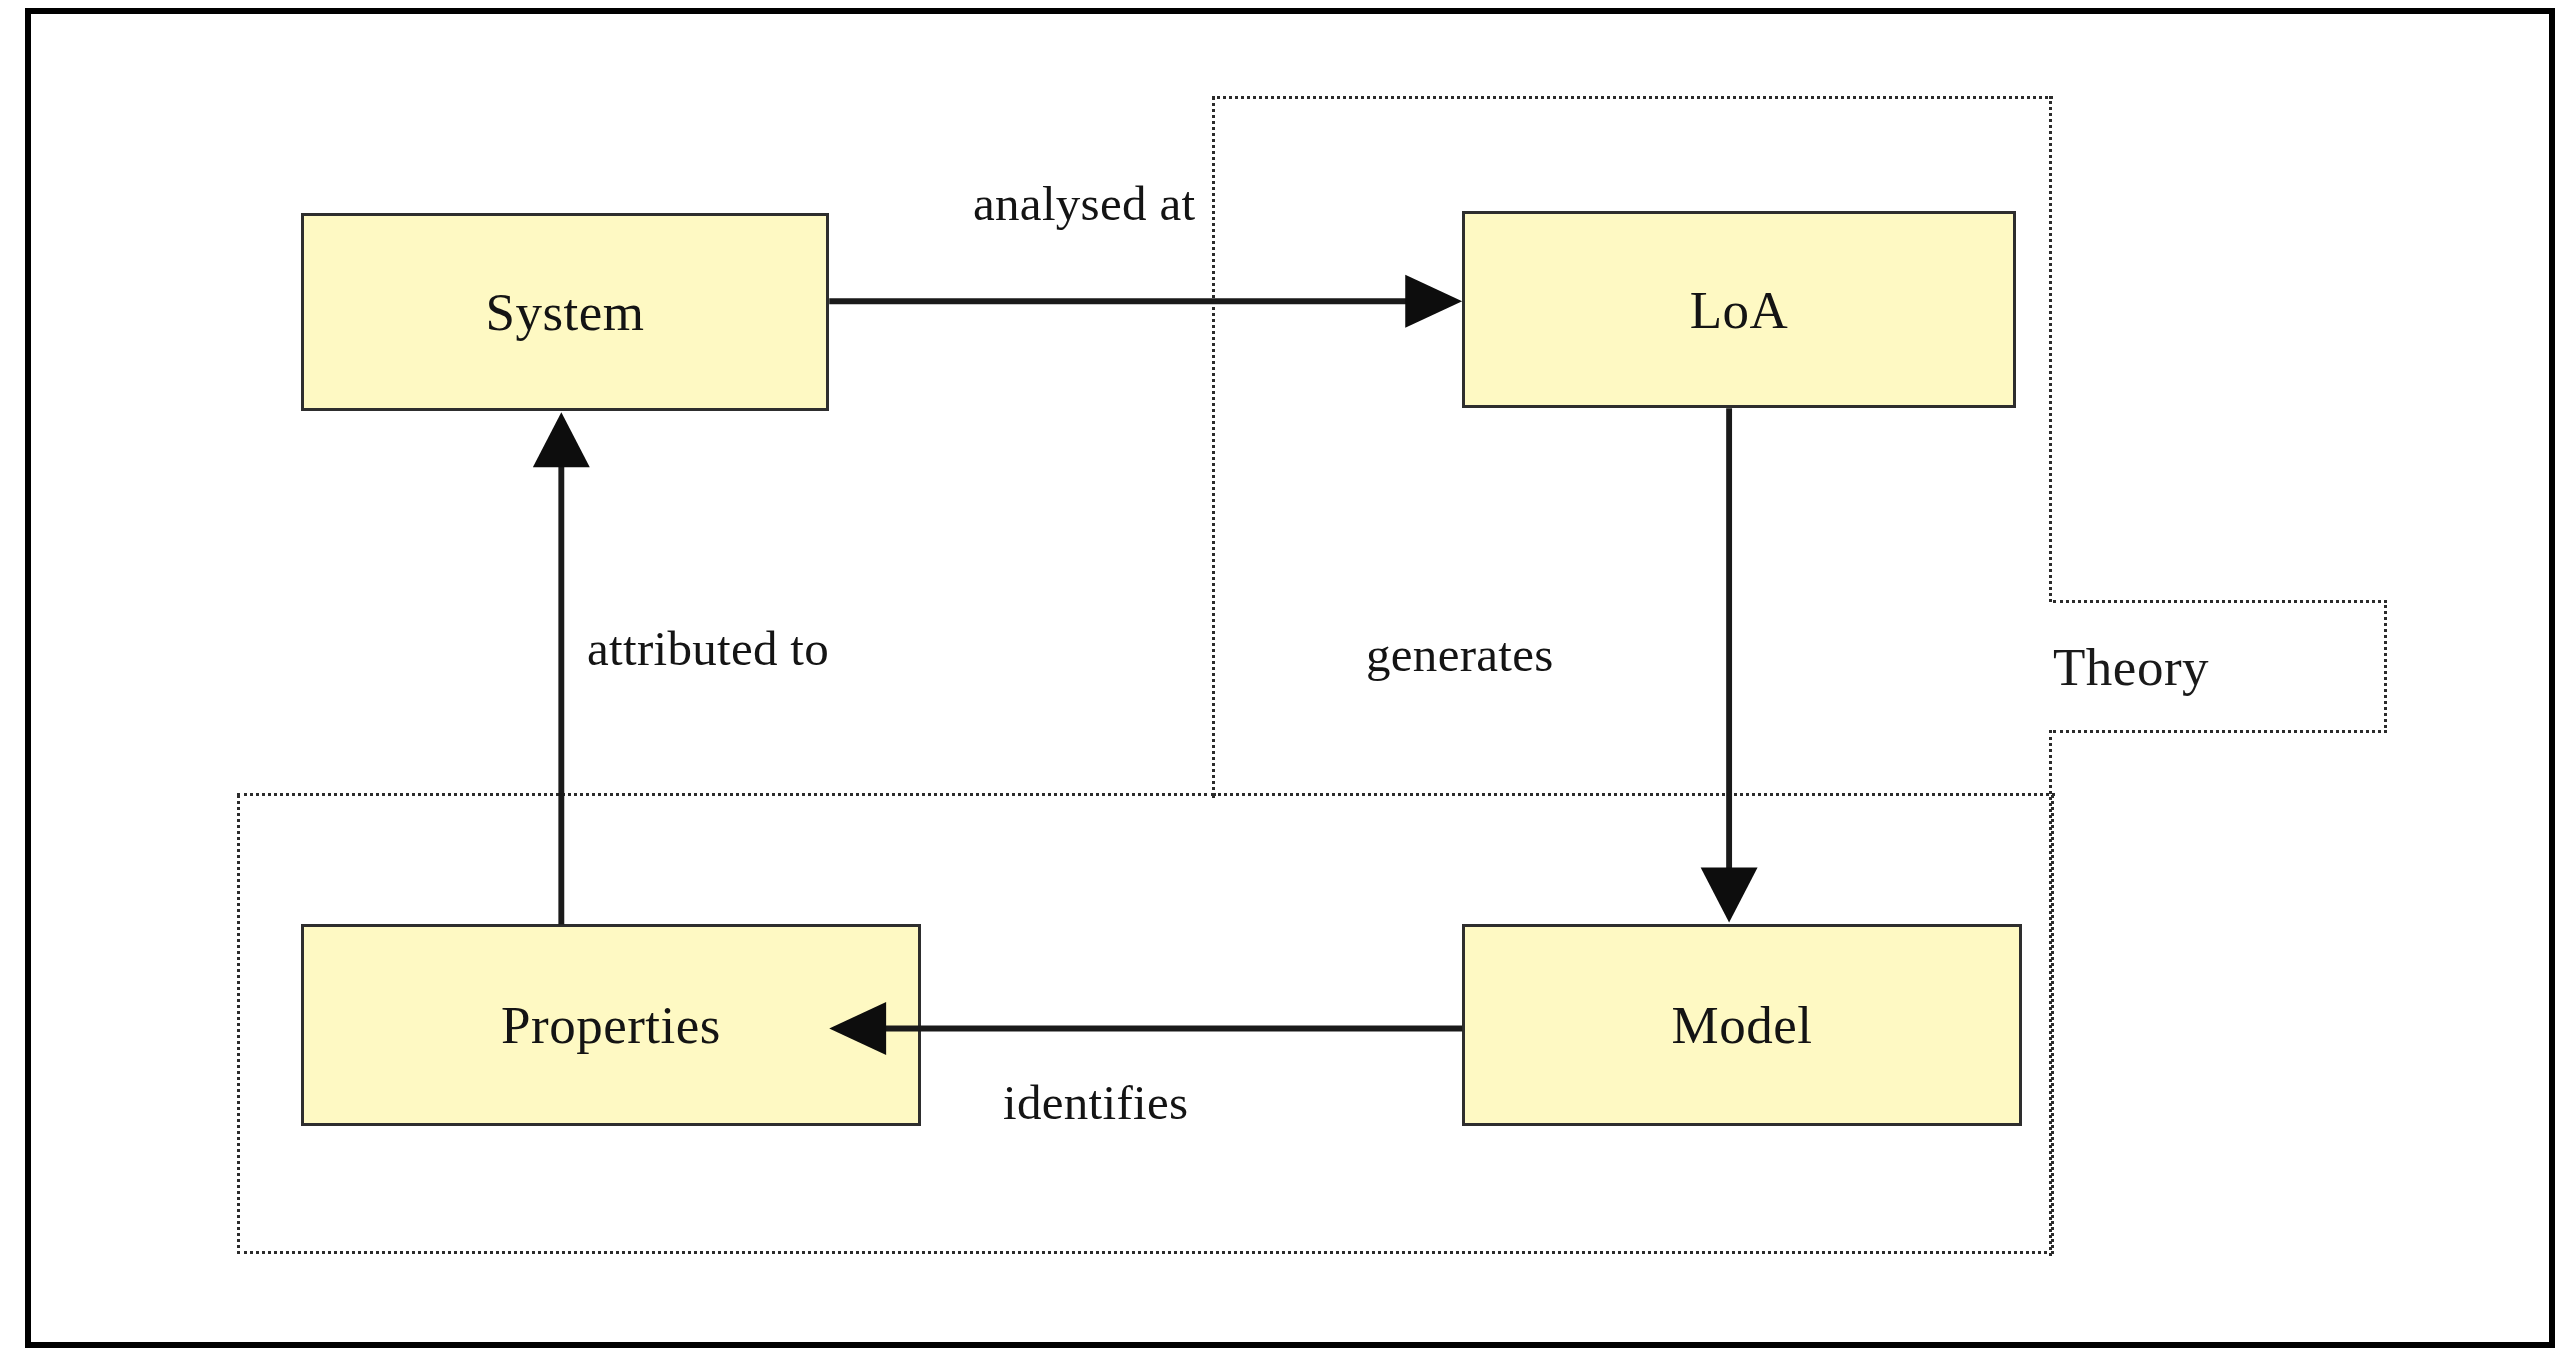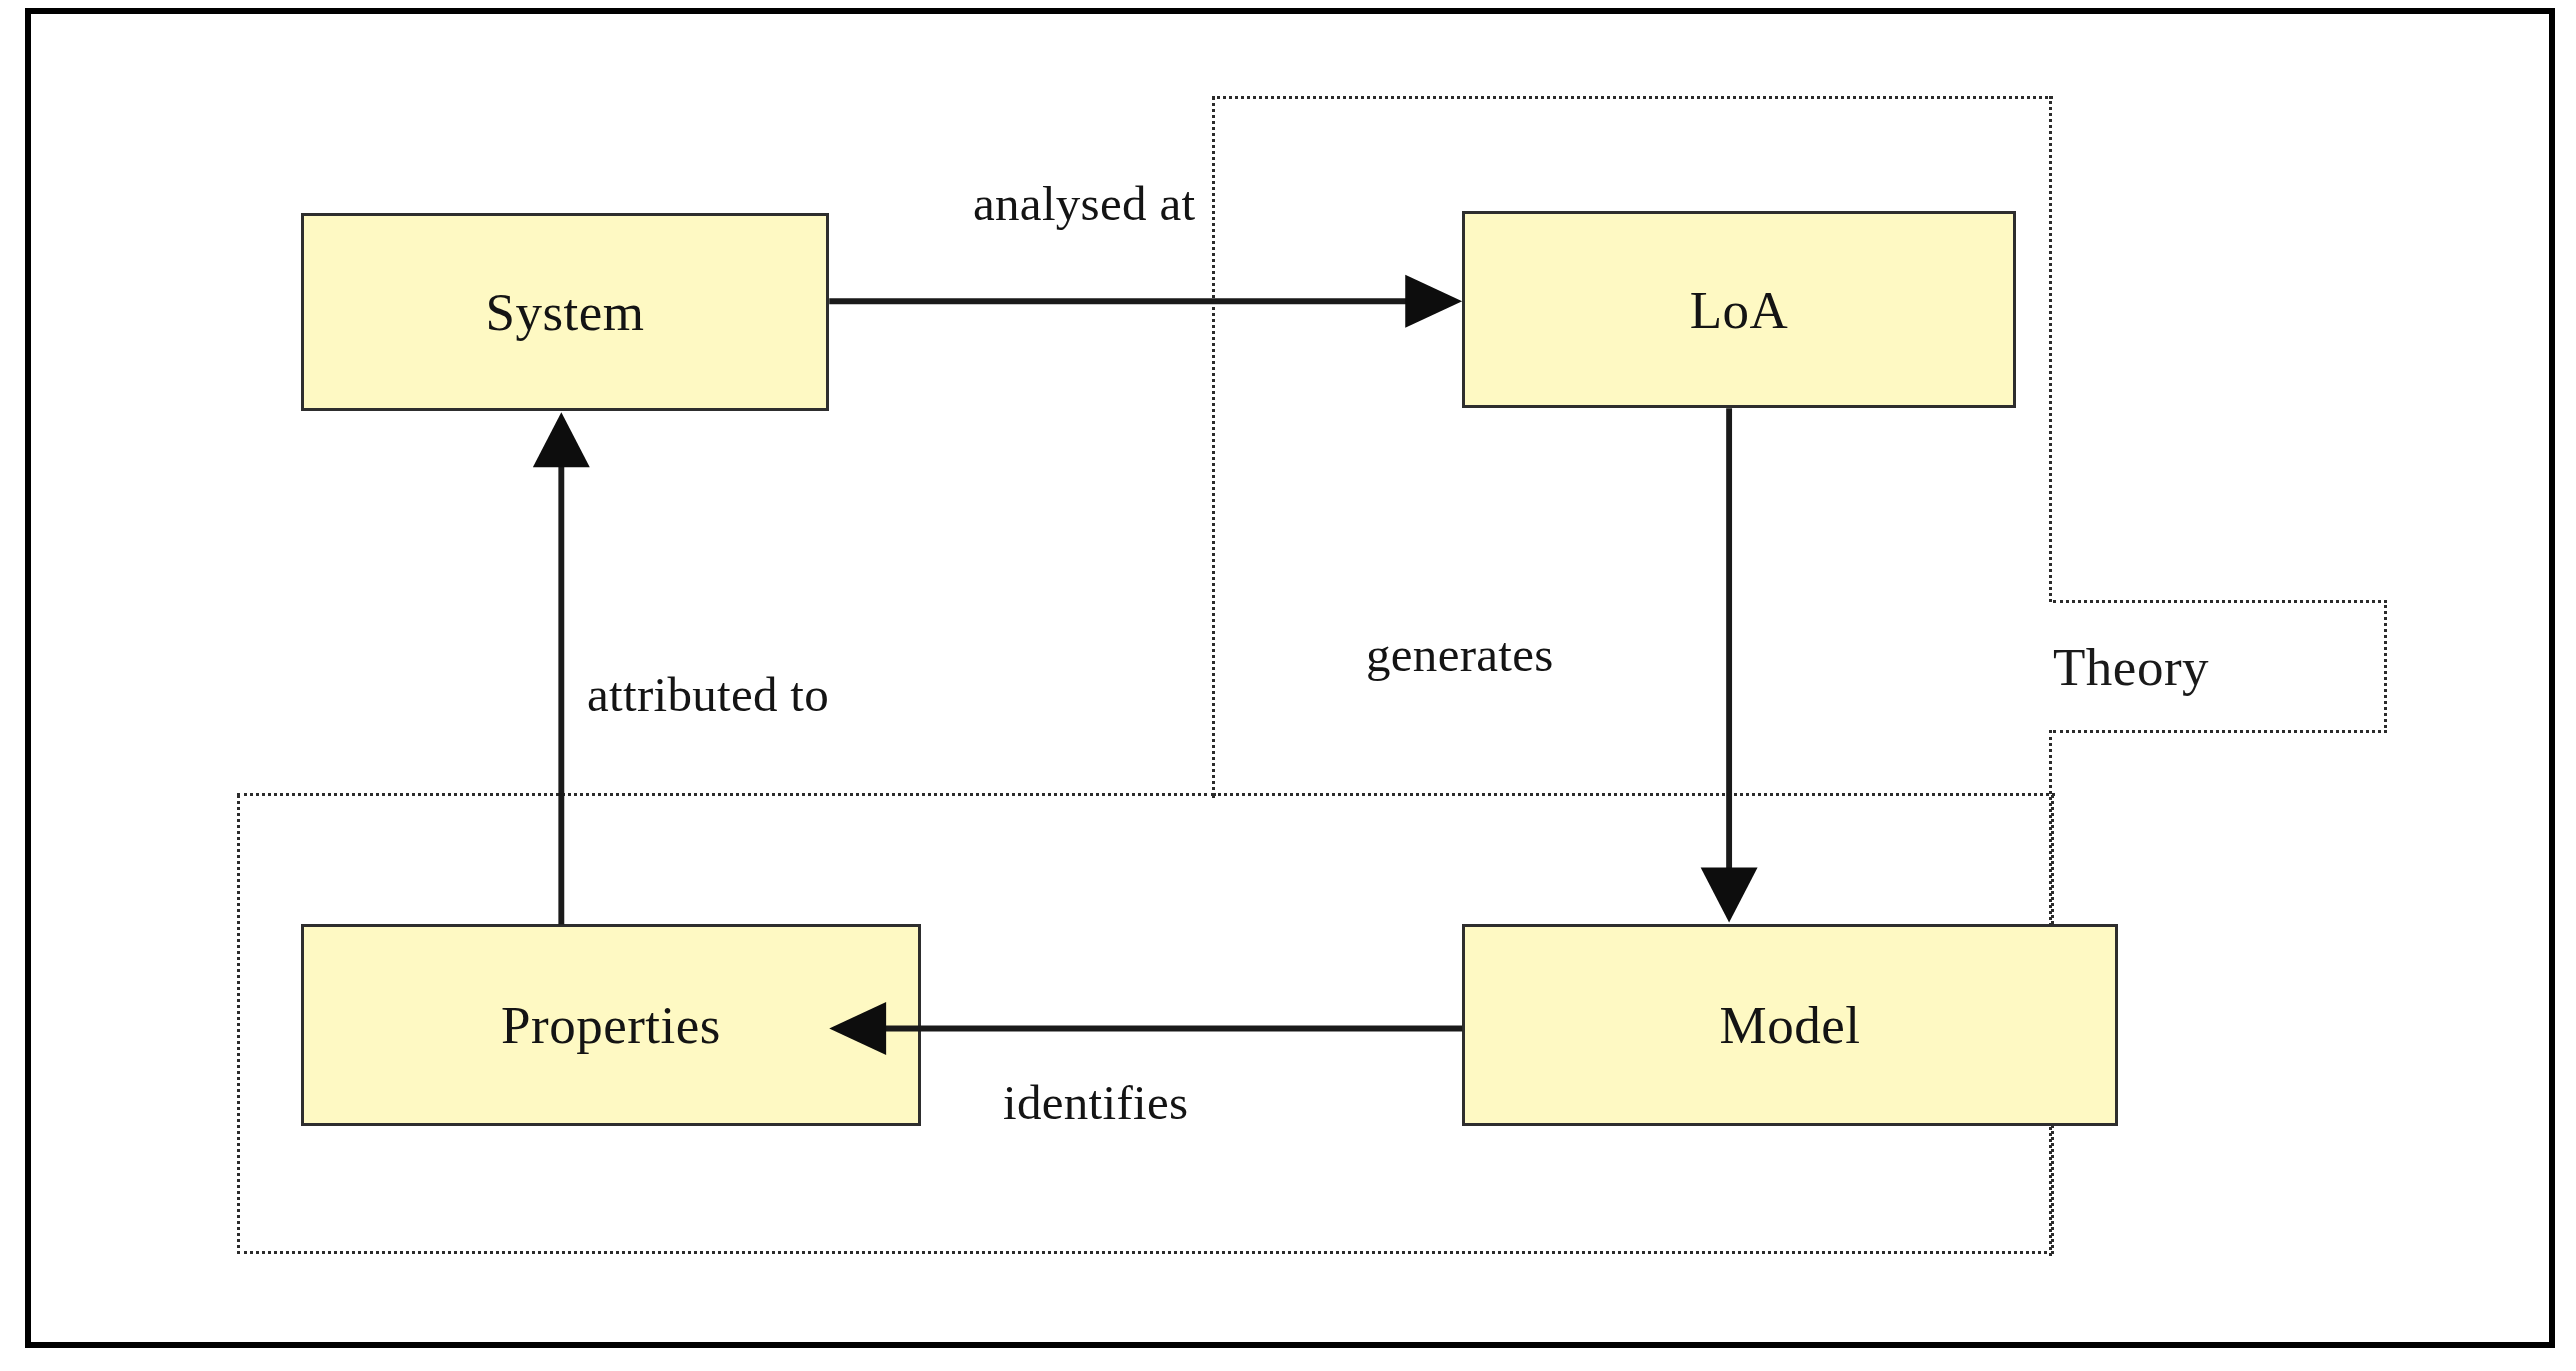--- a/index.html
+++ b/index.html
@@ -111,32 +111,32 @@
     display: flex;
     align-items: center;
     justify-content: center;
     font-size: 53px;
     color: #141414;
     letter-spacing: 0.5px;
   }
   #node-system { left: 301px;  top: 213px;  width: 528px; height: 198px; }
   #node-loa    { left: 1462px; top: 211px;  width: 554px; height: 197px; }
   #node-props  { left: 301px;  top: 924px;  width: 620px; height: 202px; }
-  #node-model  { left: 1462px; top: 924px;  width: 656px; height: 202px; }
+  #node-model  { left: 1462px; top: 924px;  width: 560px; height: 202px; }
 
   
   .edge-label {
     position: absolute;
     font-size: 49px;
     color: #141414;
     white-space: nowrap;
     letter-spacing: 0.3px;
   }
   #label-analysed   { left: 973px;  top: 175px; }
-  #label-attributed { left: 587px;  top: 620px; margin-top: 46px; }
+  #label-attributed { left: 587px;  top: 620px; }
   #label-generates  { left: 1366px; top: 626px; }
   #label-identifies { left: 1003px; top: 1074px; }
 
   
   #arrows {
     position: absolute;
     left: 0;
     top: 0;
     width: 2576px;
     height: 1372px;

